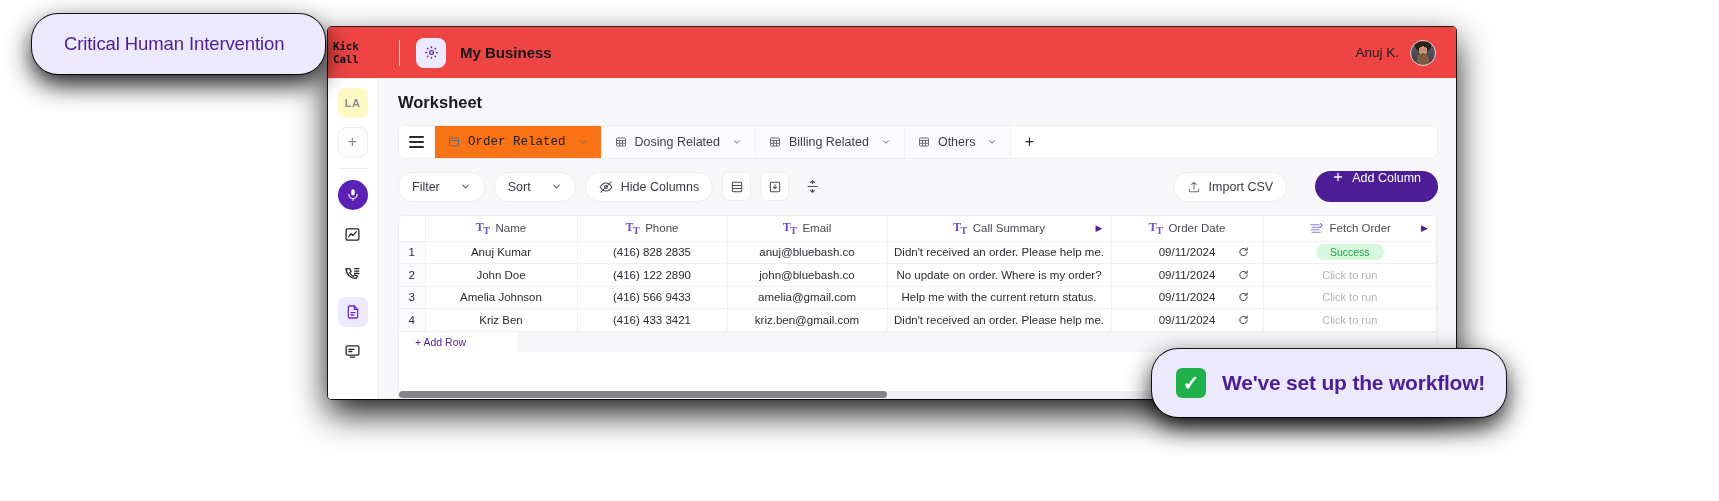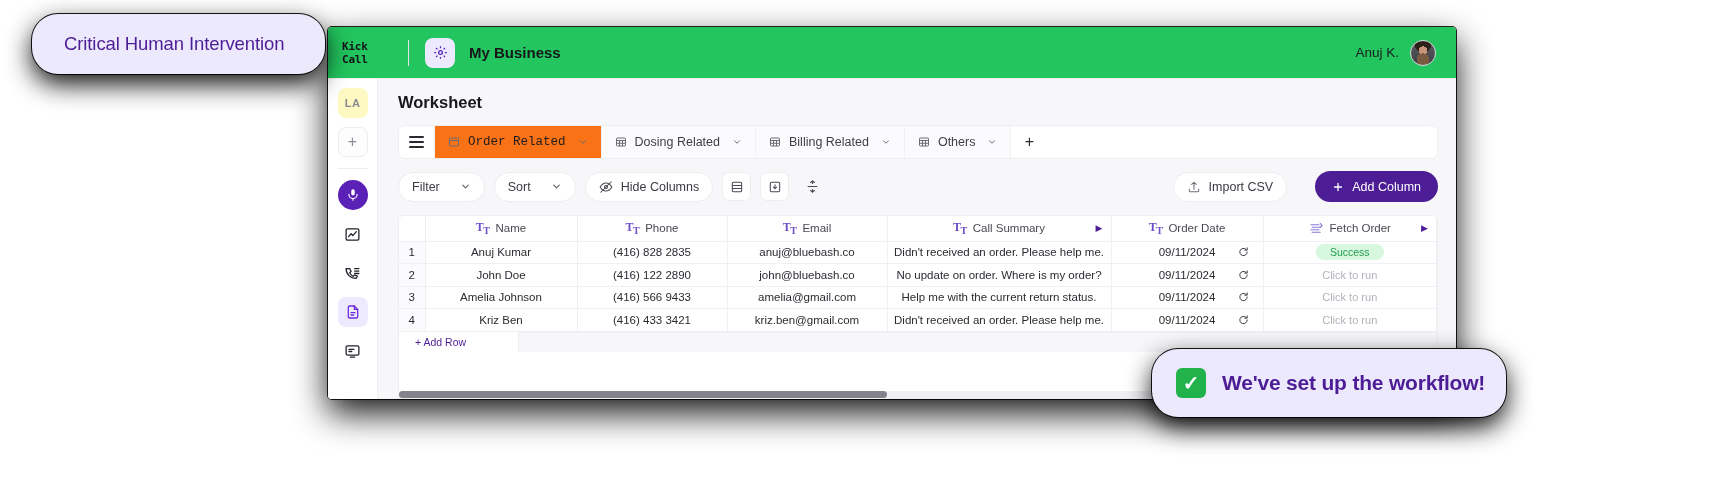--- a/index.html
+++ b/index.html
@@ -31,24 +31,24 @@
     box-shadow: 0 14px 34px rgba(0,0,0,0.92), 0 0 0 1px rgba(0,0,0,0.85);
     overflow: hidden;
     display: flex;
     flex-direction: column;
   }
 
   
   .topbar {
     height: 52px;
     flex: 0 0 52px;
-    background: #22c55e;
+    background: #ef4444;
     display: flex;
     align-items: center;
-    padding: 0 20px 0 14px;
+    padding: 0 20px 0 5px;
     border-bottom: 1px solid #f0f0f3;
   }
   .brand {
     display: flex;
     flex-direction: column;
     justify-content: center;
     width: 62px;
     font-family: "DejaVu Sans Mono", monospace;
     font-size: 11px;
     font-weight: 700;
@@ -223,21 +223,21 @@
     display: flex; align-items: center; justify-content: center;
   }
   .toolbar-right { margin-left: auto; display: flex; align-items: center; gap: 28px; }
   .btn-primary {
     height: 31px;
     border-radius: 16px;
     background: #4c1d95;
     color: #ffffff;
     font-size: 12.5px;
     font-weight: 500;
-    display: flex; align-items: center; gap: 8px;
+    display: flex; align-items: flex-start; gap: 8px;
     padding: 0 17px;
   }
 
   
   .grid-wrap {
     margin-top: 13px;
     background: #ffffff;
     border: 1px solid #eeeef2;
     border-radius: 6px 6px 0 0;
     flex: 1;

